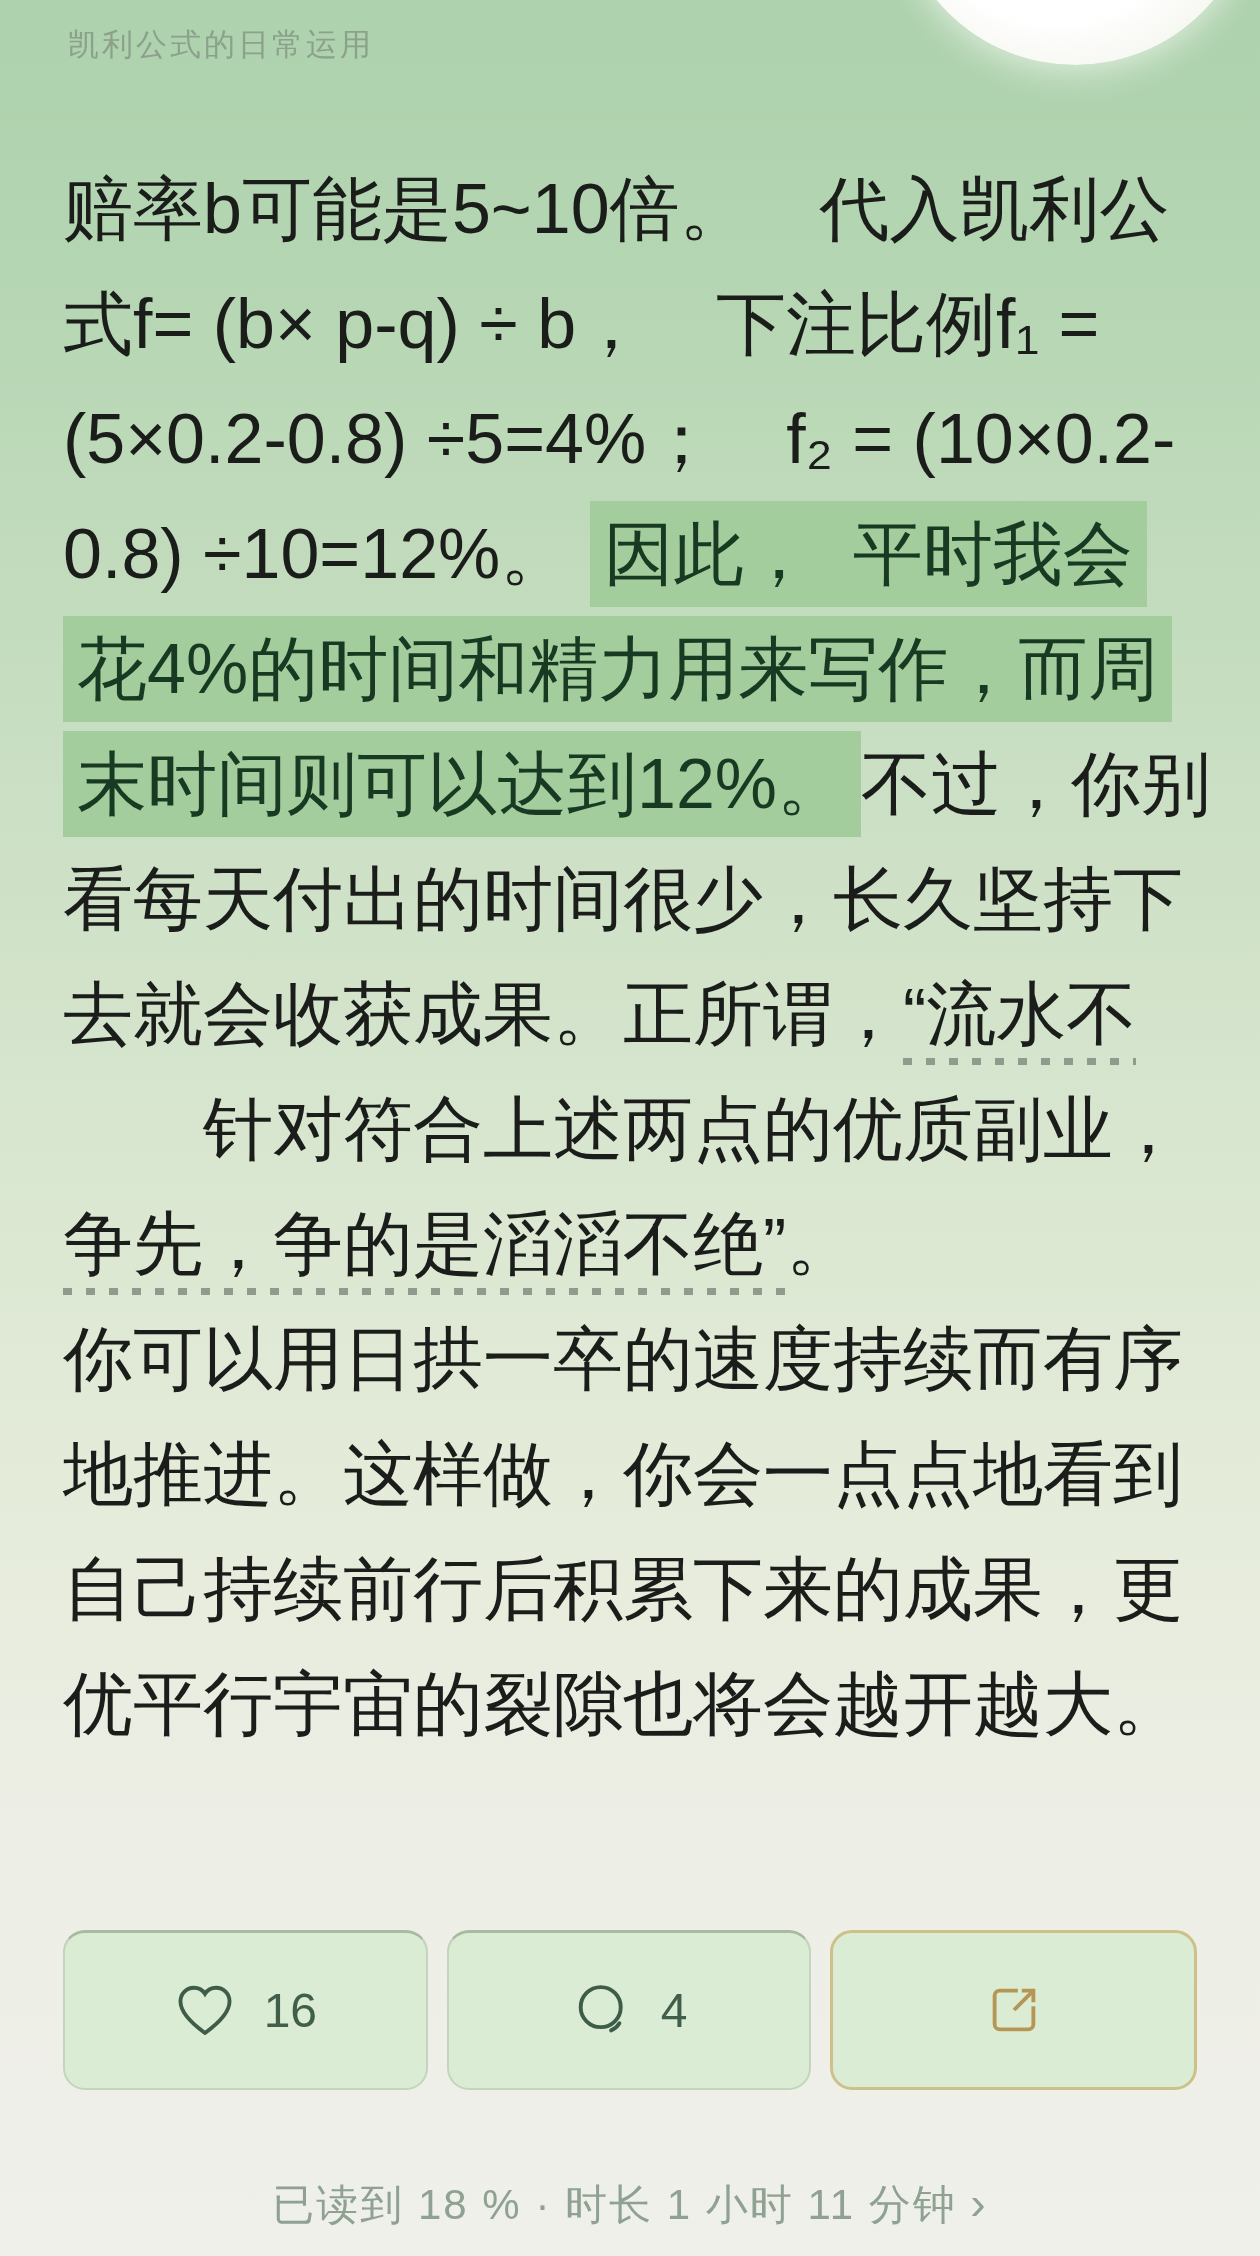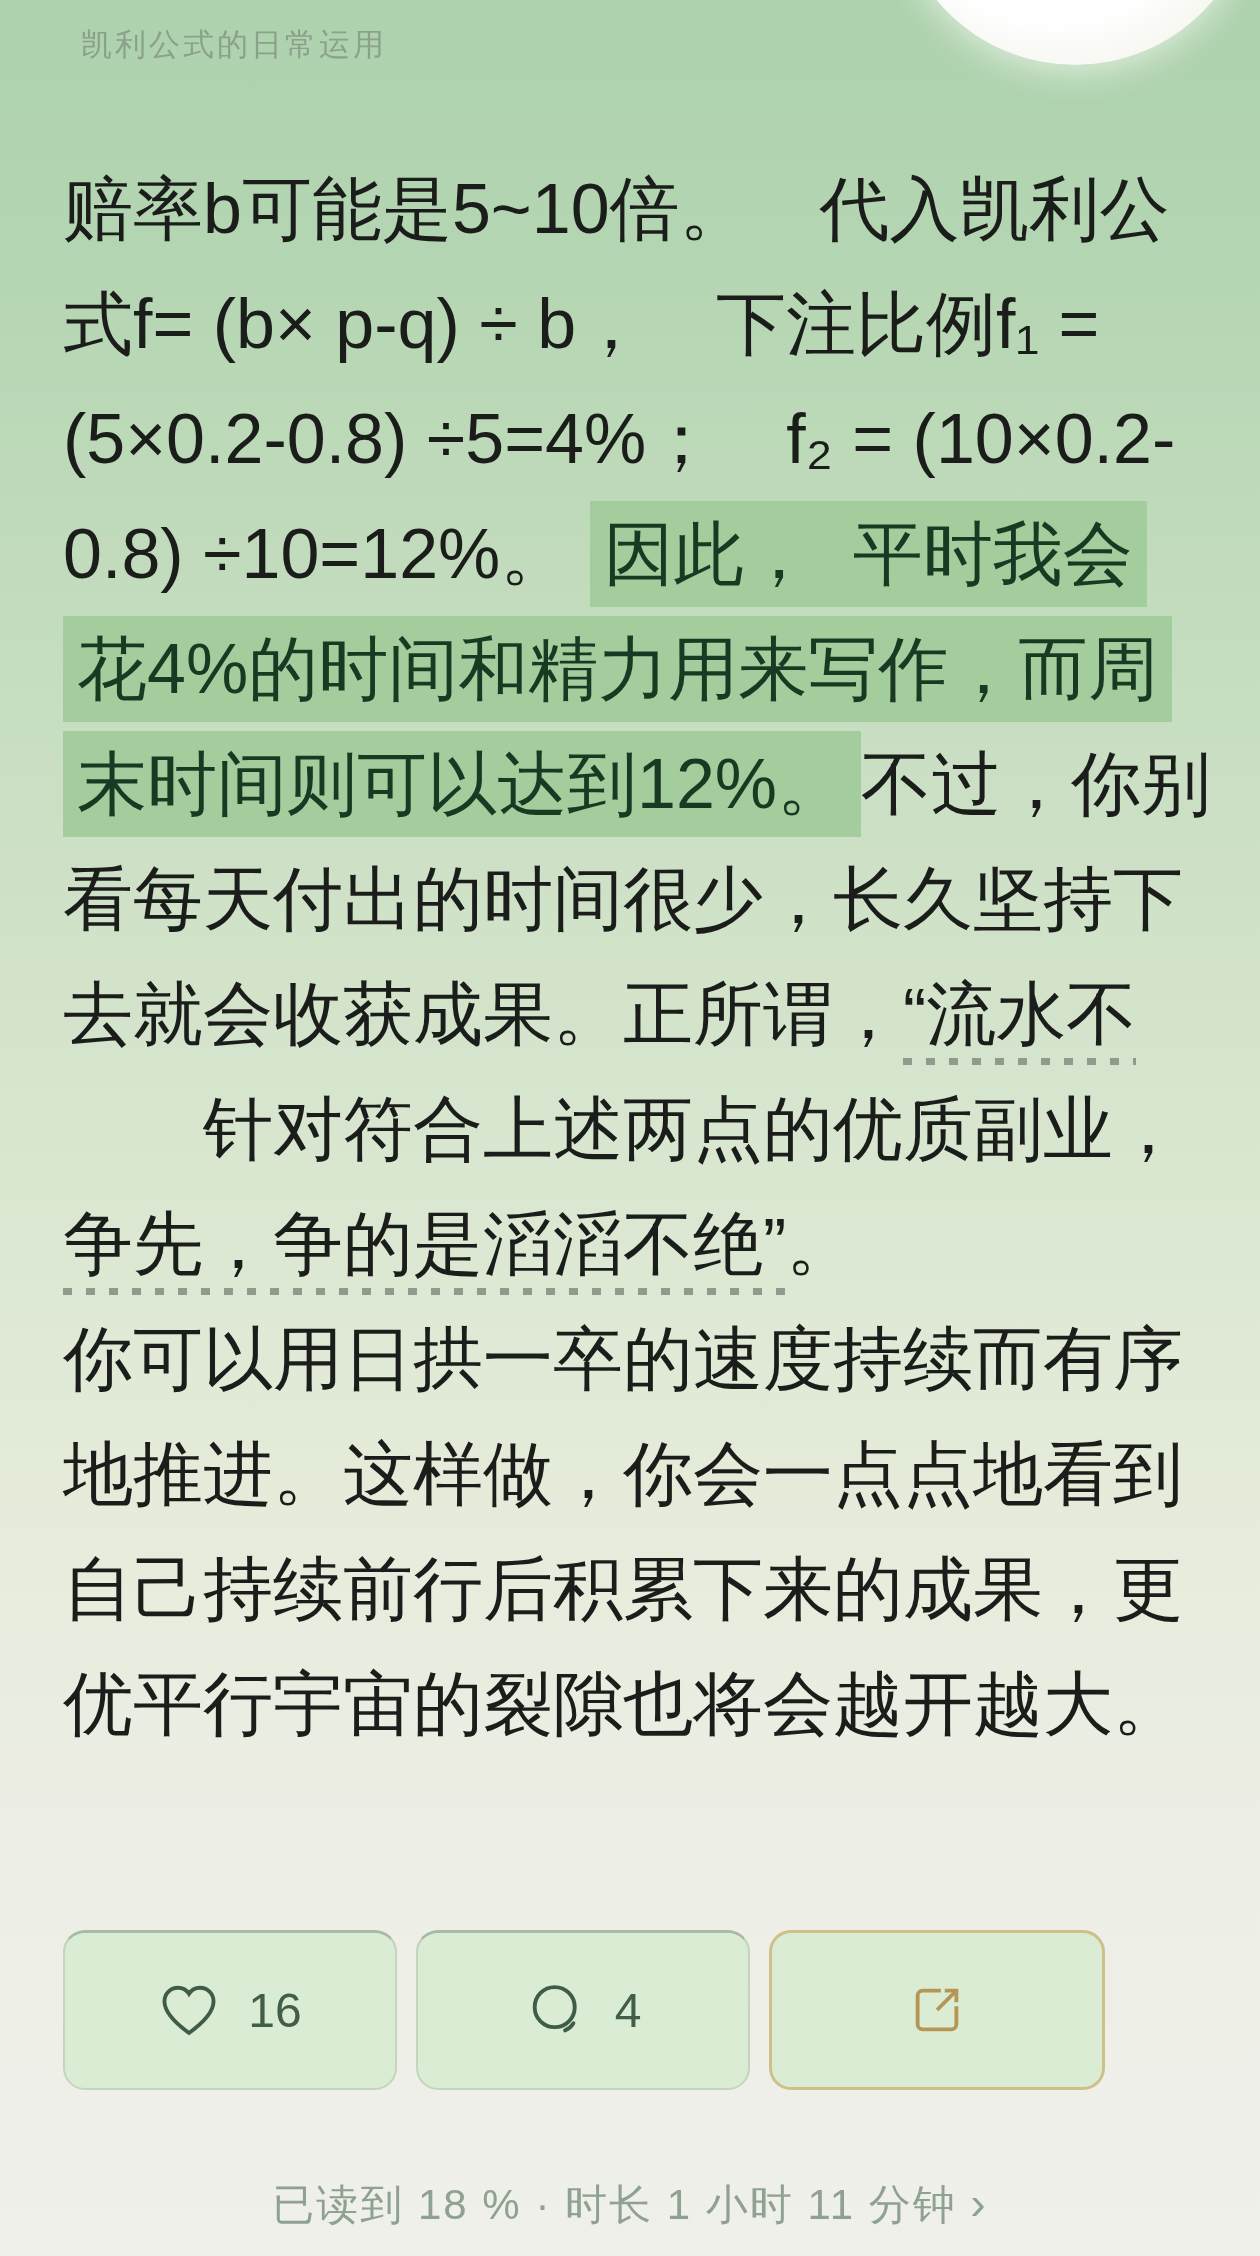--- a/index.html
+++ b/index.html
@@ -11,40 +11,40 @@
     font-family:"Liberation Sans","DejaVu Sans",sans-serif;
     color:#1b1d1b;
   }
   .moon{
     position:absolute; left:895px; top:-295px; width:360px; height:360px;
     border-radius:50%;
     background:radial-gradient(circle at 45% 45%, #ffffff 55%, #f4f6ee 78%, #ecf1e4 100%);
     box-shadow:0 6px 34px rgba(255,255,255,.6);
   }
   .chapter-title{
-    position:absolute; left:81px; top:24px;
+    position:absolute; left:68px; top:24px;
     font-size:31px; letter-spacing:3px; color:#8ba18c;
   }
   .reader{ position:absolute; left:63px; top:152px; width:1134px; }
   .line{
     font-size:70px; line-height:115px; height:115px;
     white-space:pre; color:#1b1d1b;
   }
   .line.ind{ text-indent:140px; }
   .n{}
   .h{
     background:var(--hl,#a4cd9e); color:#193a22;
     padding:14px 14px; box-decoration-break:clone; -webkit-box-decoration-break:clone;
   }
   .d{
     padding-bottom:12px;
     background:repeating-linear-gradient(90deg, #8e9c8e 0 9px, transparent 9px 23px) left bottom / 100% 7px no-repeat;
   }
   .actions{
-    position:absolute; left:63px; top:1930px; width:1042px;
+    position:absolute; left:63px; top:1930px; width:1134px;
     display:flex; gap:19px;
   }
   .action-btn{
     flex:1; height:160px; border-radius:22px;
     background:var(--btn,#dbecd5);
     border:2px solid rgba(140,160,135,.30); border-top:3px solid rgba(125,148,120,.55);
     display:flex; align-items:center; justify-content:center; gap:28px;
     color:#415e4a; font-size:48px; box-sizing:border-box;
   }
   .action-btn.share{ border:3px solid #cec089; }

